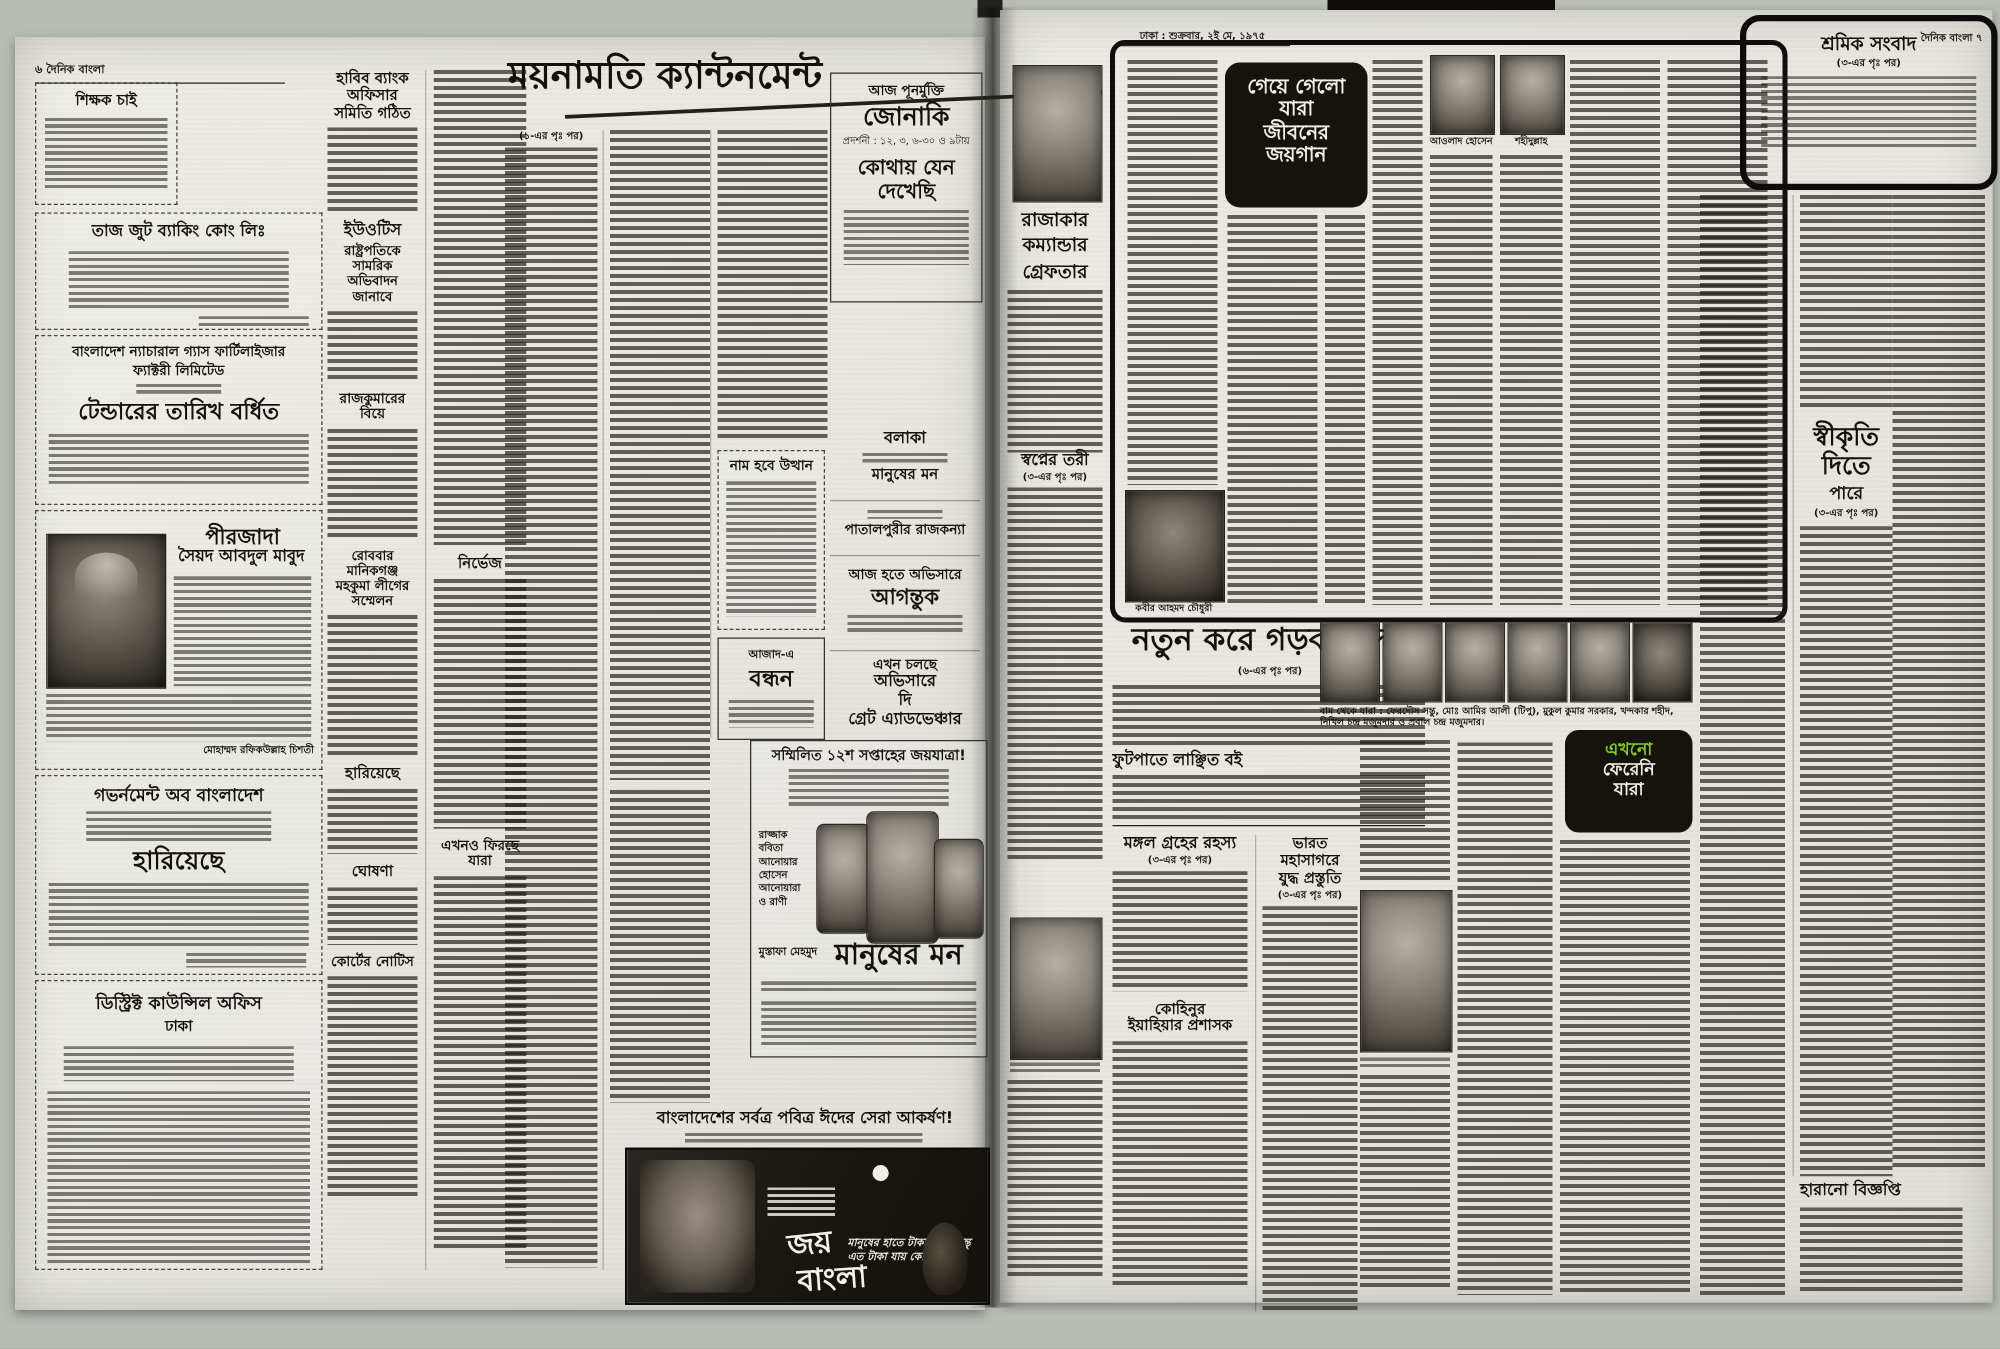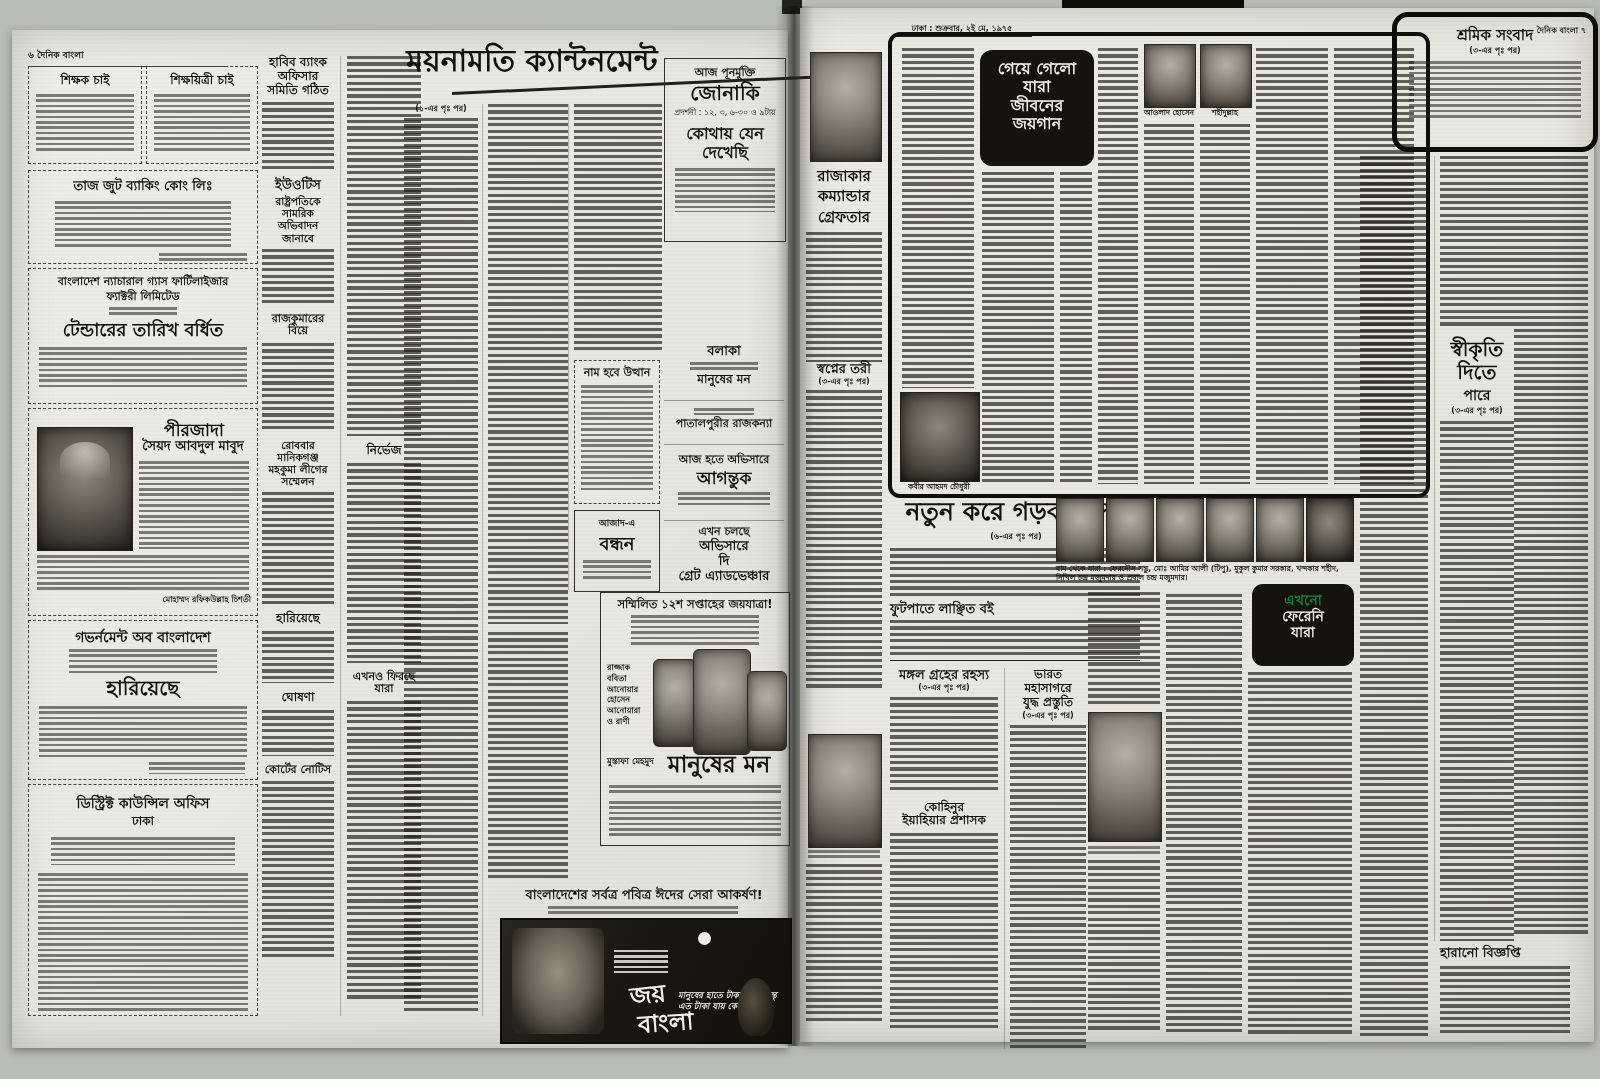--- a/index.html
+++ b/index.html
@@ -41,24 +41,20 @@
   <div class="abs paper" style="left:12px;top:30px;width:776px;height:1018px;"></div>
   <div class="abs paper" style="left:800px;top:8px;width:794px;height:1034px;"></div>
   <div class="abs fold" style="left:776px;top:6px;width:38px;height:1040px;"></div>
 
   <div class="abs b" style="left:28px;top:48px;width:200px;font-size:9px;border-bottom:1.5px solid #2a2722;padding-bottom:3px;">৬ দৈনিক বাংলা</div>
 
   <div class="abs box-dash" style="left:28px;top:66px;width:112px;height:96px;">
     <div class="head ctr" style="font-size:12px;margin-top:7px;">শিক্ষক চাই</div>
     <div class="sim2" style="margin:6px 7px 0;height:58px;"></div>
   </div>
-  <div class="abs box-dash" style="left:146px;top:66px;width:110px;height:96px;">
-    <div class="head ctr" style="font-size:12px;margin-top:7px;">শিক্ষয়িত্রী চাই</div>
-    <div class="sim2" style="margin:6px 7px 0;height:58px;"></div>
-  </div>
 
   <div class="abs box-dash" style="left:28px;top:170px;width:228px;height:92px;">
     <div class="head ctr" style="font-size:13px;margin-top:8px;">তাজ জুট ব্যাকিং কোং লিঃ</div>
     <div class="sim2" style="margin:7px 26px 0;height:48px;"></div>
     <div class="sim2" style="margin:4px 10px 0 130px;height:10px;"></div>
   </div>
 
   <div class="abs box-dash" style="left:28px;top:268px;width:228px;height:134px;">
     <div class="head ctr" style="font-size:11px;margin-top:7px;">বাংলাদেশ ন্যাচারাল গ্যাস ফার্টিলাইজার</div>
     <div class="head ctr" style="font-size:11px;margin-top:2px;">ফ্যাক্টরী লিমিটেড</div>
@@ -286,21 +282,21 @@
   <div class="abs" style="left:1088px;top:592px;width:72px;">
     <div class="sim" style="height:114px;"></div>
     <div class="photo" style="margin-top:6px;width:72px;height:128px;"></div>
     <div class="sim2" style="margin-top:4px;height:8px;"></div>
     <div class="sim" style="margin-top:6px;height:172px;"></div>
   </div>
 
   <div class="abs sim" style="left:1166px;top:594px;width:76px;height:442px;"></div>
 
   <div class="abs blackbox" style="left:1254px;top:586px;width:98px;height:78px;border-radius:9px;">
-    <div class="head ctr" style="color:#15803d;font-size:14px;margin-top:6px;">এখনো</div>
+    <div class="head ctr" style="color:#84cc16;font-size:14px;margin-top:6px;">এখনো</div>
     <div class="head ctr" style="color:#f2efe8;font-size:14px;">ফেরেনি</div>
     <div class="head ctr" style="color:#f2efe8;font-size:14px;">যারা</div>
   </div>
   <div class="abs sim" style="left:1248px;top:672px;width:104px;height:364px;"></div>
 
   <div class="abs" style="left:1392px;top:12px;width:196px;height:130px;border:5px solid #0d0c0a;border-radius:16px;">
     <div class="head ctr" style="font-size:15px;margin-top:10px;">শ্রমিক সংবাদ</div>
     <div class="tiny ctr b" style="margin-top:2px;">(৩-এর পৃঃ পর)</div>
     <div class="sim2" style="margin:5px 12px 0;height:58px;"></div>
   </div>

